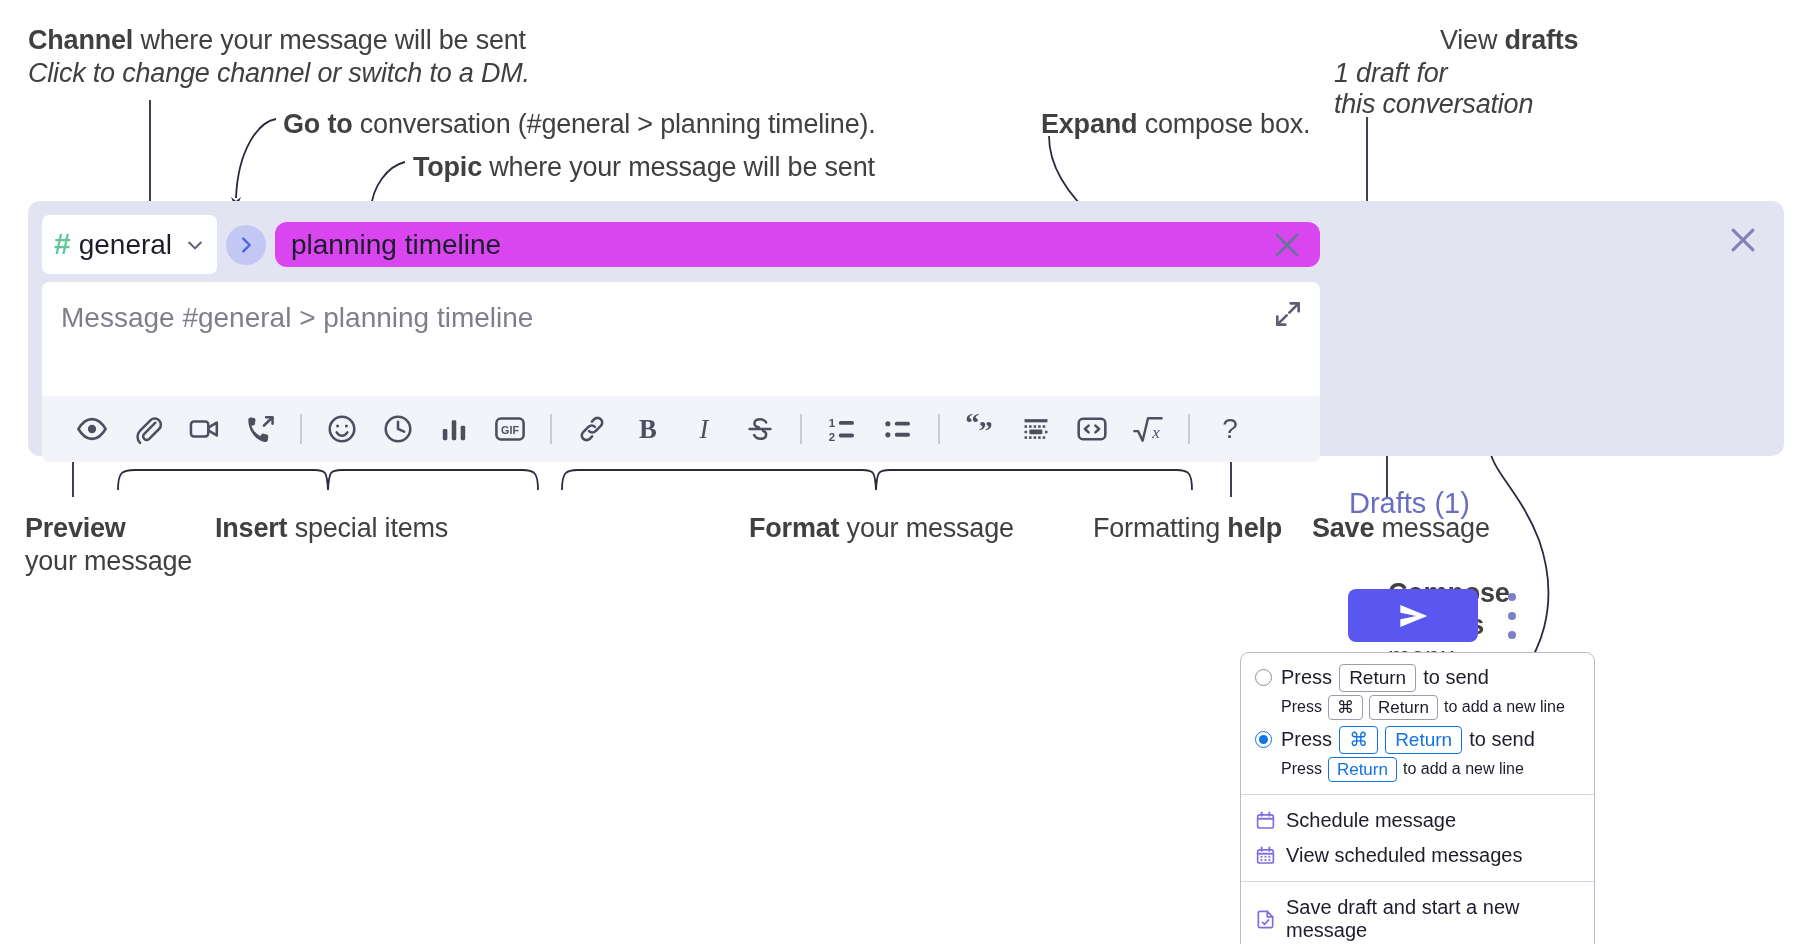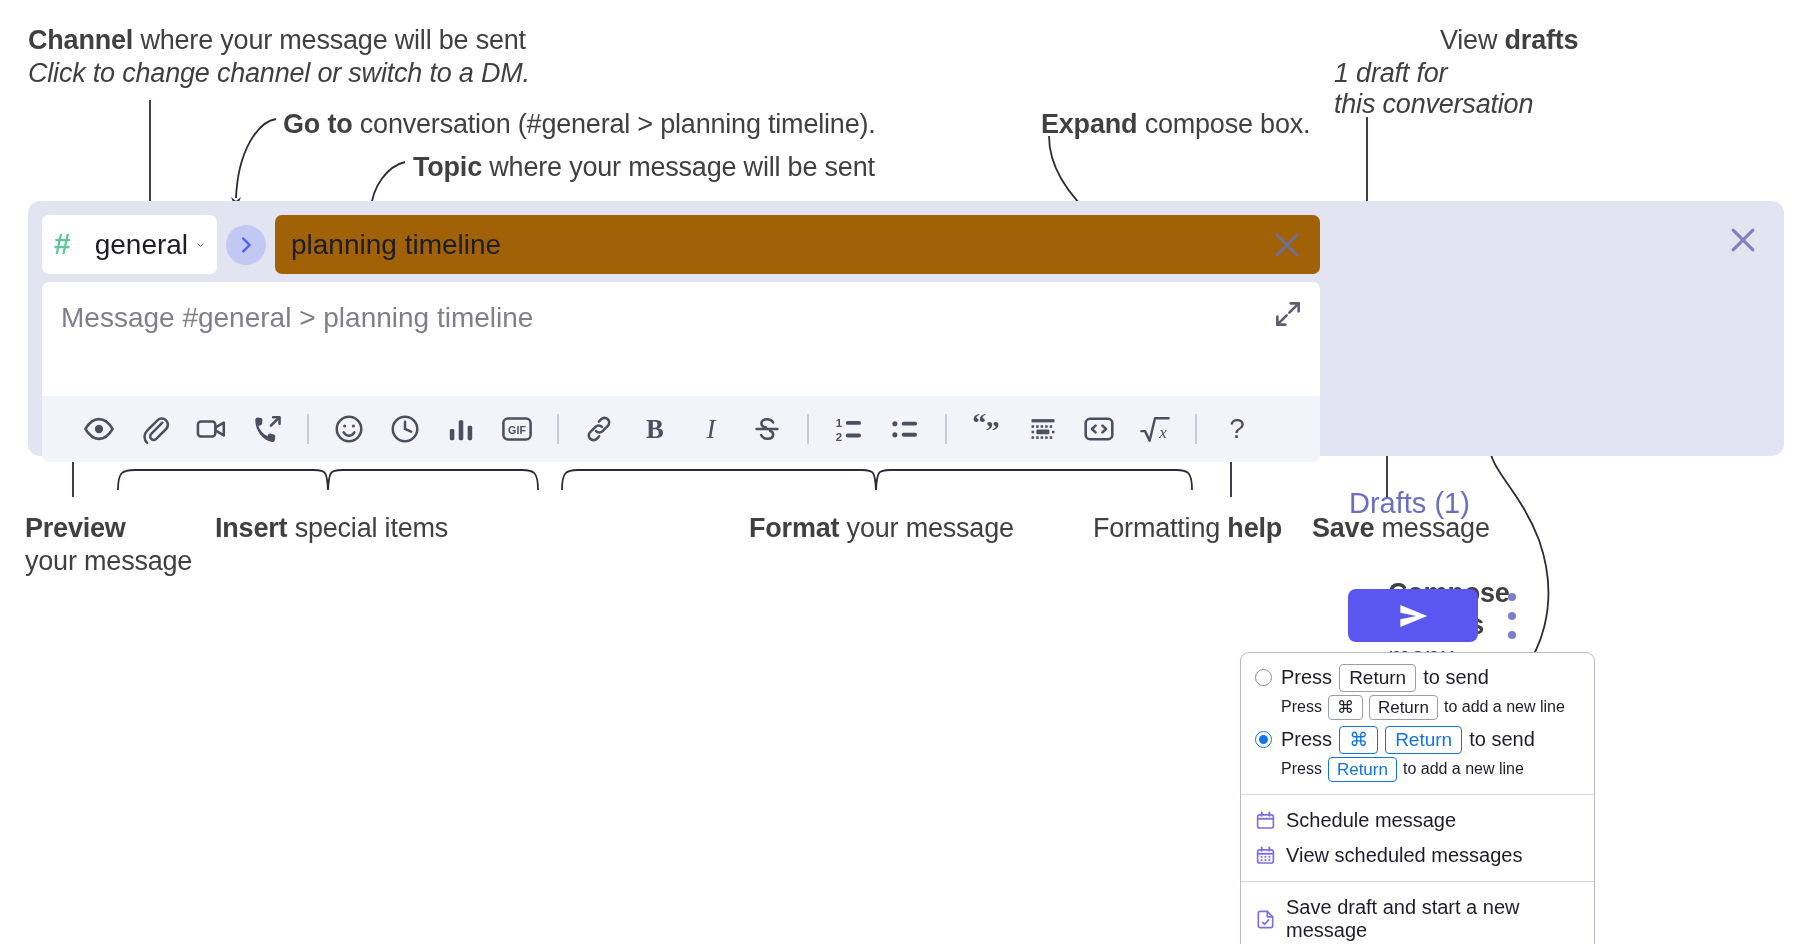--- a/index.html
+++ b/index.html
@@ -47,31 +47,31 @@
     background:#ffffff;border-radius:7px;
     display:flex;align-items:center;
     box-sizing:border-box;padding:0 12px;
     gap:8px;
     cursor:pointer;
   }
   #channel-select .hash{
     color:#5ec89a;font-size:30px;font-weight:700;line-height:1;
     transform:translateY(-1px);
   }
-  #channel-select .cname{font-size:28px;color:#1d1c2b;flex:1;margin-left:16px;}
+  #channel-select .cname{font-size:28px;color:#1d1c2b;flex:1;}
   .chev-down{width:20px;height:20px;}
   #goto-btn{
     width:40px;height:40px;border-radius:50%;
     background:#c3c7f3;
     margin:0 9px;
     display:flex;align-items:center;justify-content:center;
     cursor:pointer;flex:none;
   }
   #topic-field{
-    flex:1;height:59px;background:#a16207;border-radius:7px;
+    flex:1;height:45px;background:#d946ef;border-radius:12px;
     display:flex;align-items:center;padding:0 16px;box-sizing:border-box;
   }
   #topic-field .tval{font-size:28px;color:#1d1c2b;flex:1;}
   #topic-clear{width:34px;height:34px;cursor:pointer;flex:none;}
 
   
   #message-box{
     margin-top:8px;
     background:#ffffff;
     border-radius:7px;
@@ -84,21 +84,21 @@
     font-size:28px;color:#7f7f8c;
   }
   #expand-btn{position:absolute;right:16px;top:16px;width:32px;height:32px;cursor:pointer;}
 
   
   #toolbar{
     position:absolute;left:0;right:0;bottom:0;height:66px;
     background:#f3f4f9;
     border-radius:0 0 7px 7px;
     display:flex;align-items:center;
-    padding-left:29px;
+    padding-left:22px;
     gap:0px;
     box-sizing:border-box;
   }
   .tb{
     width:56px;height:56px;
     display:flex;align-items:center;justify-content:center;
     cursor:pointer;flex:none;
     color:#5d5f70;
   }
   .tbsep{width:2px;height:30px;background:#c9cbd6;margin:0 12px;flex:none;}

